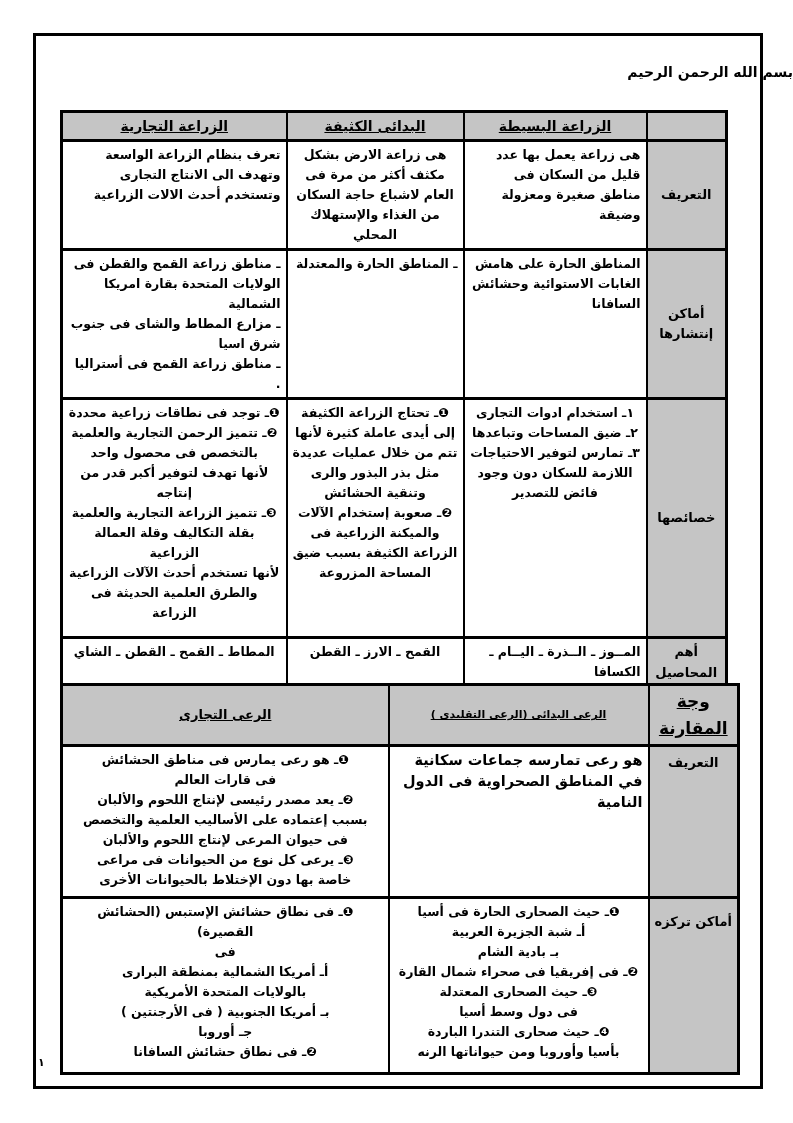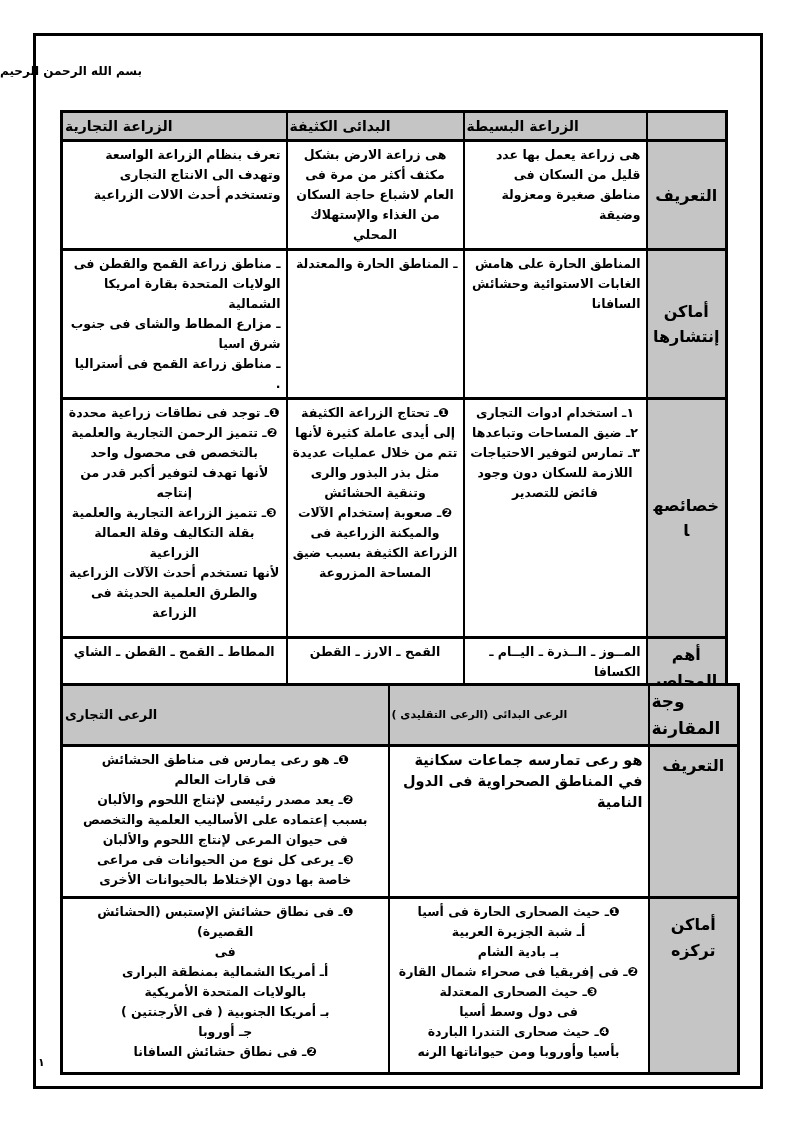--- a/index.html
+++ b/index.html
@@ -6,36 +6,36 @@
   html,body { width:793px; height:1123px; background:#fff; font-family:"DejaVu Sans", sans-serif; color:#000; }
   body { position:relative; overflow:hidden; }
 
   .frame {
     position:absolute; left:33px; top:33px; width:730px; height:1056px;
     border:3px solid #000; background:#fff;
   }
 
   .bismillah {
     position:absolute; top:64px; left:0; width:100%;
-    text-align:left; font-weight:bold; font-size:12px;
+    text-align:right; font-weight:bold; font-size:14px;
   }
 
   table { border-collapse:collapse; table-layout:fixed; direction:rtl; }
   .t1 { position:absolute; right:65px; top:110px; width:665px; border:3px solid #000; }
   .t2 { position:absolute; right:53px; top:683px; width:677px; border:3px solid #000; }
 
   td, th {
     border:2px solid #000;
     border-top-width:3px; border-bottom-width:3px;
     vertical-align:top; padding:3px 5px;
     font-weight:bold; font-size:12.5px; line-height:1.6;
     white-space:pre-line; word-wrap:break-word;
   }
-  th { background:#c5c5c5; text-align:left; font-size:14px; vertical-align:middle; padding:2px; }
-  .lbl { background:#c5c5c5; text-align:center; vertical-align:middle; font-size:16px; white-space:normal; }
+  th { background:#c5c5c5; text-align:center; font-size:14px; vertical-align:middle; padding:2px;text-decoration:underline; }
+  .lbl { background:#c5c5c5; text-align:center; vertical-align:middle; font-size:13px; white-space:normal; }
 
   .a-r { text-align:right; }
   .a-c { text-align:center; }
   .big { font-size:14.5px; line-height:1.45;text-align:right; }
 
   .pagenum { position:absolute; left:38px; top:1056px; font-size:11px; font-weight:bold; direction:ltr; }
 </style>
 </head>
 <body>
 

